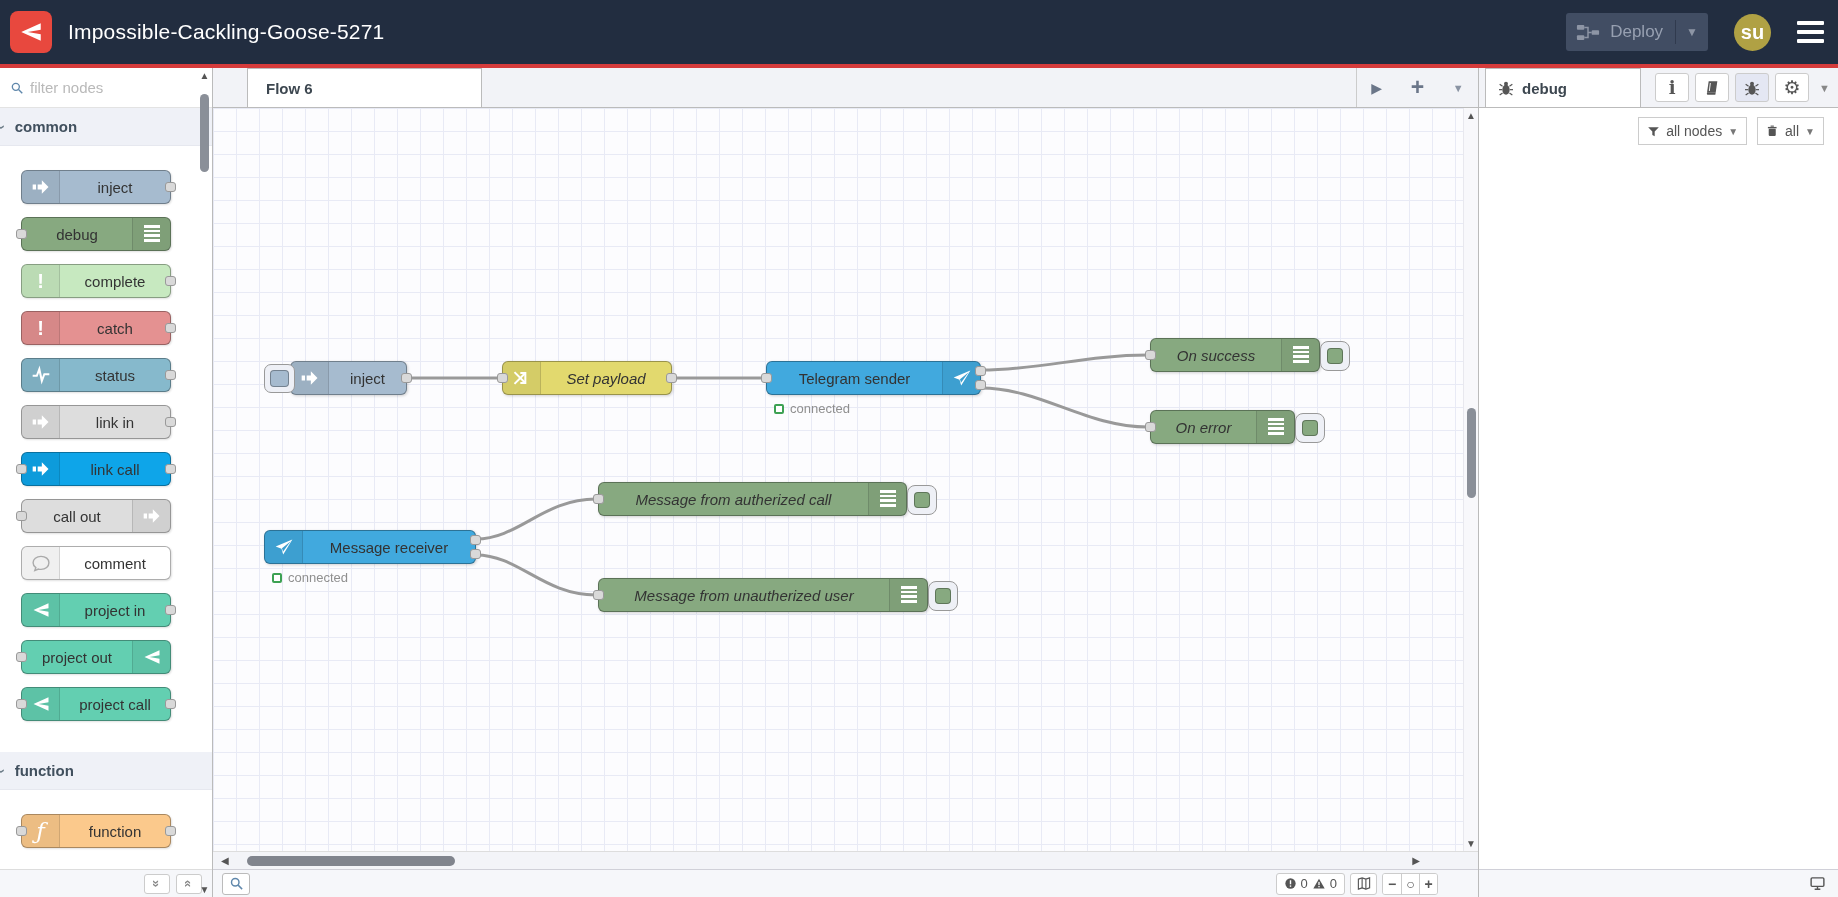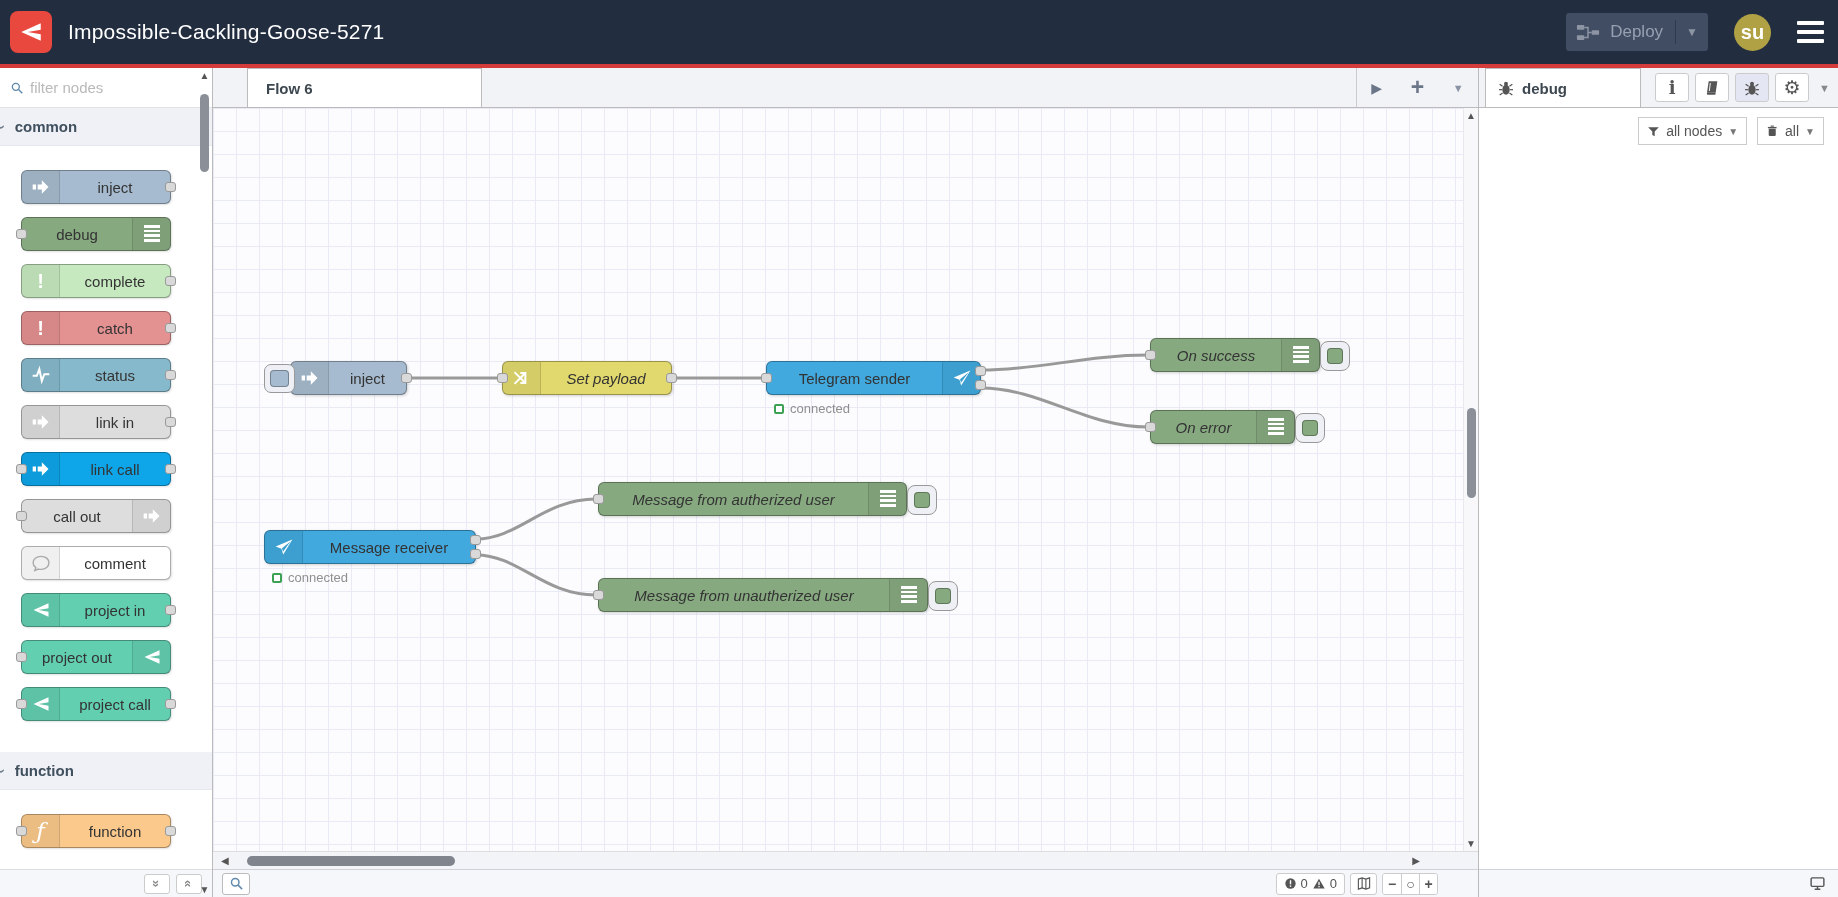--- a/index.html
+++ b/index.html
@@ -459,21 +459,21 @@
               </div>
               <span class="nlabel">Message receiver</span>
               <span class="port out out-a"></span>
               <span class="port out out-b"></span>
             </div>
             <div class="nstatus" style="left: 59px; top: 462px;">
               <span class="dot" style="border-color: rgb(61, 161, 83);"></span>
               <span>connected</span>
             </div>
             <div class="fnode" style="background: rgb(135, 169, 128); --nc: #87a980; left: 385px; top: 374px; width: 309px;">
-              <span class="nlabel it">Message from autherized user</span>
+              <span class="nlabel it">Message from autherized call</span>
               <div class="icon-region right">
                 <span class="icon-bars"></span>
               </div>
               <span class="port in"></span>
               <div class="dbg-toggle"></div>
             </div>
             <div class="fnode" style="background: rgb(135, 169, 128); --nc: #87a980; left: 385px; top: 470px; width: 330px;">
               <span class="nlabel it">Message from unautherized user</span>
               <div class="icon-region right">
                 <span class="icon-bars"></span>

